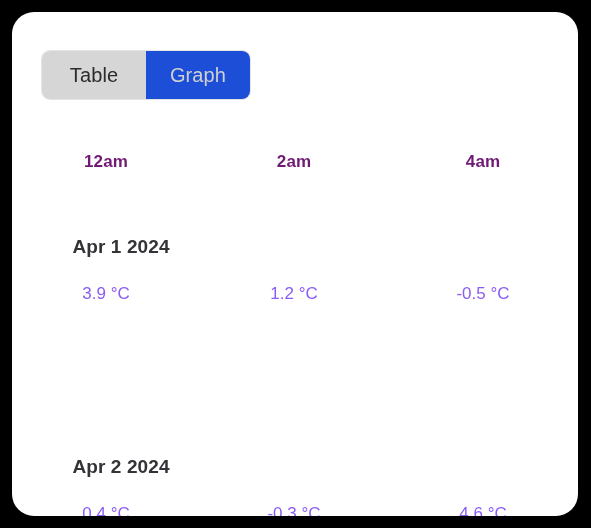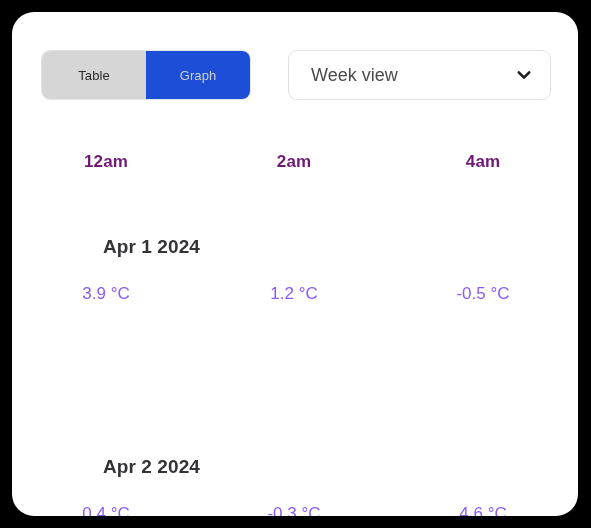--- a/index.html
+++ b/index.html
@@ -55,21 +55,21 @@
     background: #ffffff;
     border: 1px solid #e4e4e4;
     box-sizing: border-box;
     overflow: hidden;
   }
   .seg-btn {
     flex: 1 1 50%;
     display: flex;
     align-items: center;
     justify-content: center;
-    font-size: 13px;
+    font-size: 20px;
     letter-spacing: 0.1px;
     cursor: pointer;
     user-select: none;
     background: #ffffff;
   }
   .seg-btn.active {
     background: #d6d6d6;
     color: #2b2b2b;
     font-weight: 500;
   }
@@ -136,21 +136,21 @@
     padding: 26px 0 0 0;
     height: 48px;
     vertical-align: middle;
     letter-spacing: 0.1px;
   }
 
   td.date-cell {
     font-size: 19px;
     font-weight: bold;
     color: #333338;
-    text-align: right;
+    text-align: center;
     padding: 26px 0 0 30px;
     height: 46px;
     vertical-align: bottom;
     letter-spacing: 0.1px;
     white-space: nowrap;
   }
   td.blank-cell {
     padding: 0;
   }
 
@@ -174,28 +174,20 @@
 <div id="screen">
   <div id="card">
 
     <div class="toolbar">
 
       <div class="segmented">
         <div class="seg-btn active">Table</div>
         <div class="seg-btn inactive">Graph</div>
       </div>
 
-      <div class="dropdown">
-        <span class="dropdown-label">Week view</span>
-        <span class="dropdown-arrow">
-          <svg width="20" height="20" viewBox="0 0 20 20" aria-hidden="true">
-            <path d="M4.8 7.4 L10 12.6 L15.2 7.4" fill="none" stroke="#1d1d1f" stroke-width="2.6" stroke-linecap="round" stroke-linejoin="round"></path>
-          </svg>
-        </span>
-      </div>
 
     </div>
 
     <div class="table-wrap">
       <table class="data">
         <colgroup>
           <col class="c1">
             <col class="c2">
             <col class="c3">
         </colgroup>

